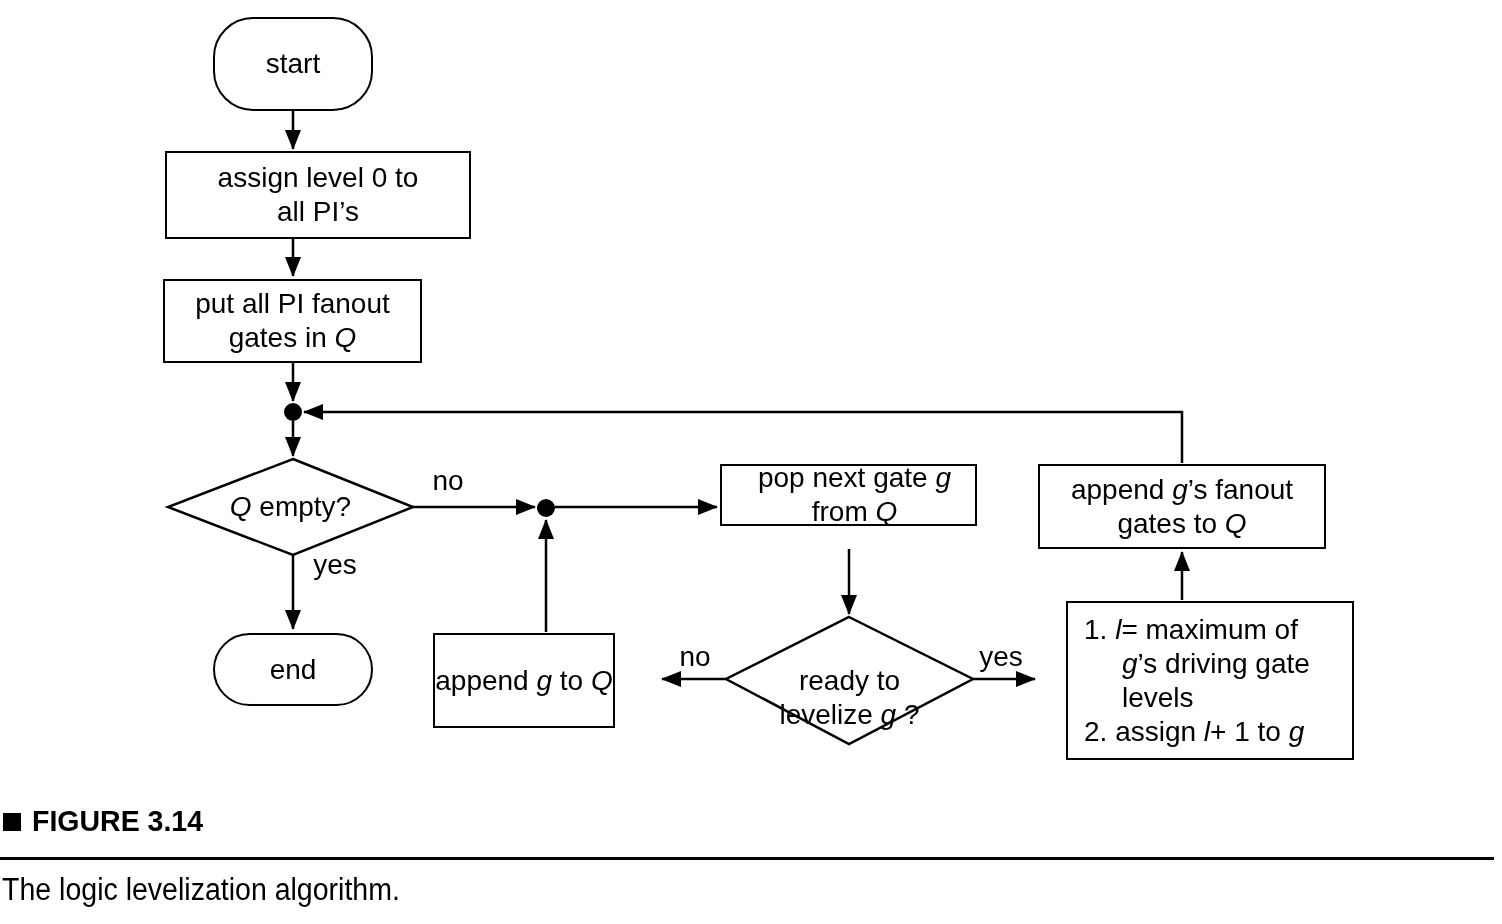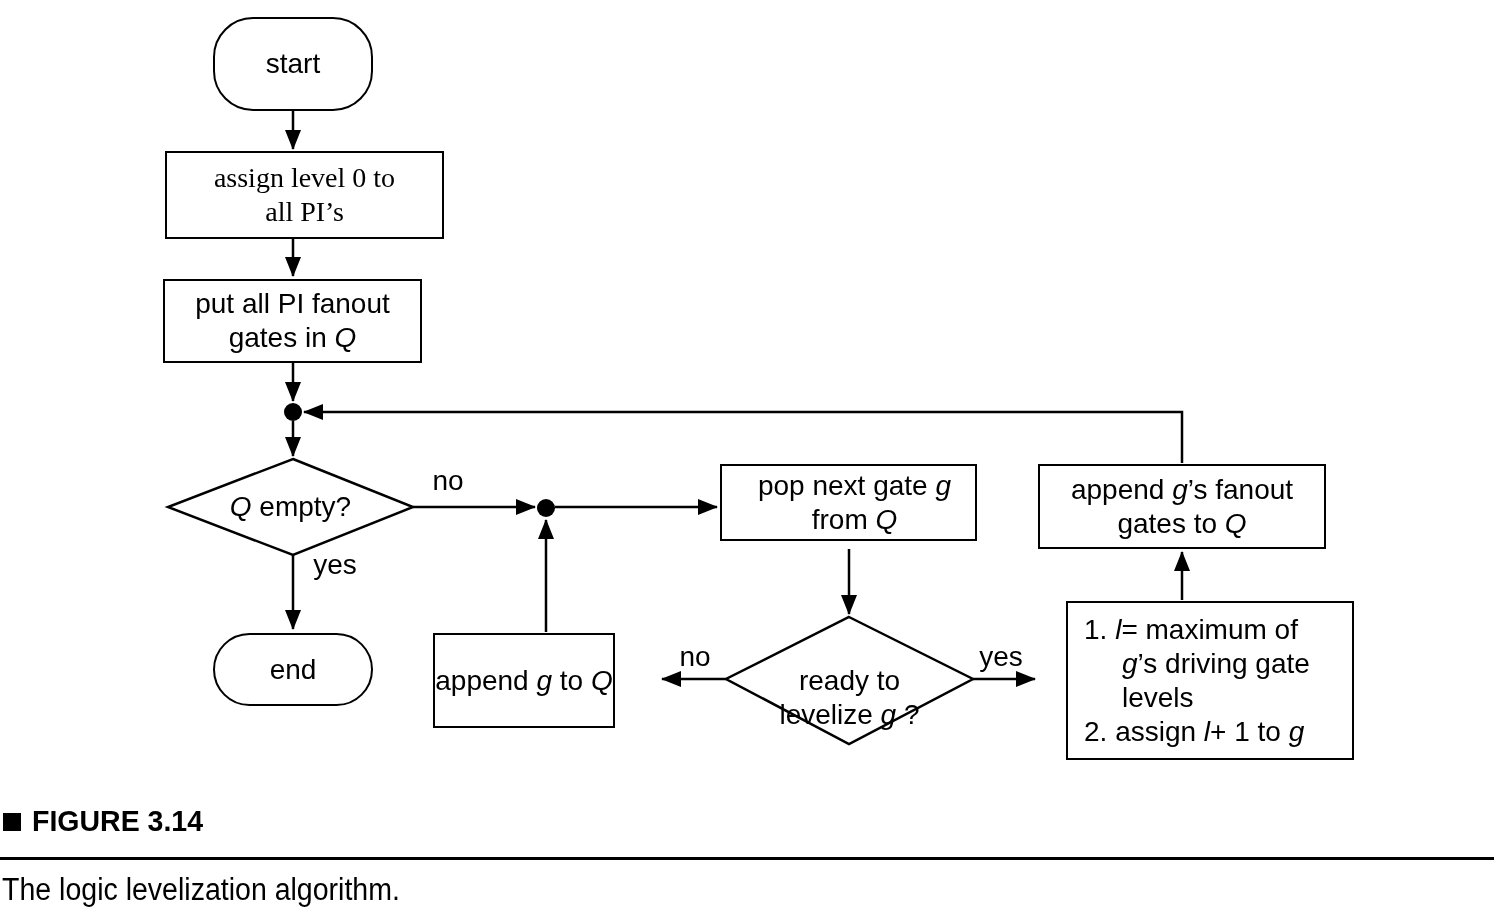--- a/index.html
+++ b/index.html
@@ -62,39 +62,39 @@
     <polygon points="849,617 973,679 849,744 726,679" fill="#fff" stroke="#000" stroke-width="2.5"></polygon>
 
     <circle cx="293" cy="412" r="9" fill="#000"></circle>
     <circle cx="546" cy="508" r="9" fill="#000"></circle>
   </svg>
 
   <div class="node terminal" style="left:213px;top:17px;width:160px;height:94px;">
     <div class="tline"><span>start</span></div>
   </div>
 
-  <div class="node" style="left:165px;top:151px;width:279px;height:88px;font-family:Liberation Serif, serif;">
+  <div class="node" style="left:165px;top:151px;width:306px;height:88px;">
     <div class="tline"><span>assign level 0 to</span></div>
     <div class="tline"><span>all PI’s</span></div>
   </div>
 
   <div class="node" style="left:163px;top:279px;width:259px;height:84px;">
     <div class="tline"><span>put all PI fanout</span></div>
     <div class="tline"><span>gates in </span><span style="font-style: italic;">Q</span></div>
   </div>
 
   <div class="node decision" style="left:168px;top:459px;width:245px;height:96px;text-align:center;">
     <div class="tline"><span style="font-style: italic;">Q</span><span> empty?</span></div>
   </div>
 
   <div class="node terminal" style="left:213px;top:633px;width:160px;height:73px;">
     <div class="tline"><span>end</span></div>
   </div>
 
-  <div class="node" style="left:720px;top:464px;width:257px;height:77px;padding-left:12px;">
+  <div class="node" style="left:720px;top:464px;width:257px;height:62px;padding-left:12px;">
     <div class="tline"><span>pop next gate </span><span style="font-style: italic;">g</span></div>
     <div class="tline"><span>from </span><span style="font-style: italic;">Q</span></div>
   </div>
 
   <div class="node decision" style="left:726px;top:634px;width:247px;height:127px;">
     <div class="tline"><span>ready to</span></div>
     <div class="tline"><span>levelize </span><span style="font-style: italic;">g</span><span> ?</span></div>
   </div>
 
   <div class="node" style="left:433px;top:633px;width:182px;height:95px;">

